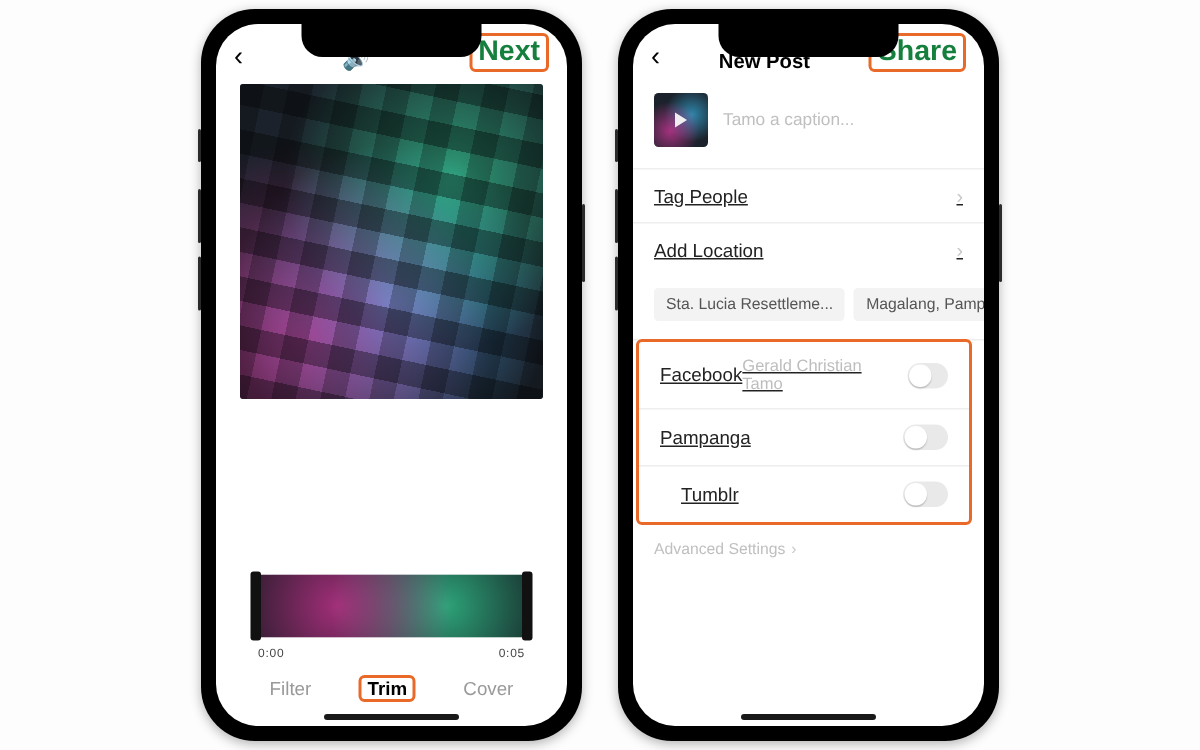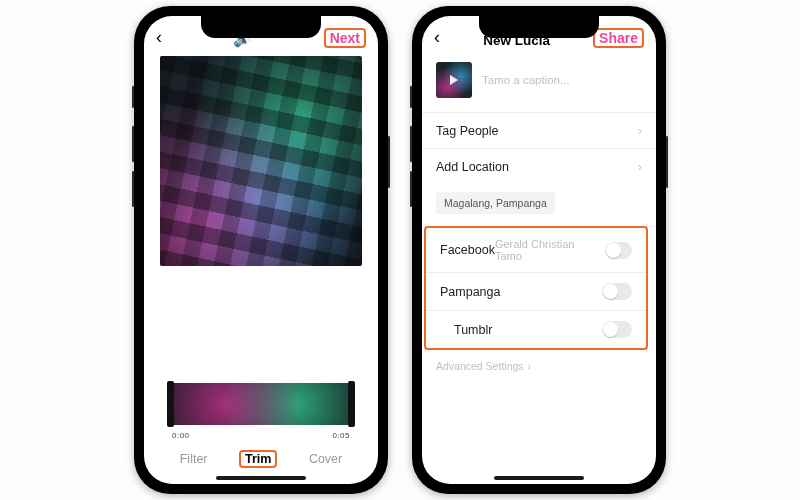--- a/index.html
+++ b/index.html
@@ -39,21 +39,21 @@
   .home-ind {
     position:absolute; bottom:4px; left:50%; transform:translateX(-50%);
     width:90px; height:4px; background:#000; border-radius:3px; opacity:.9;
   }
   .topbar {
     height: 36px; display:flex; align-items:flex-end; justify-content:space-between;
     padding: 0 12px 4px 12px; font-size:14px; font-weight:500;
   }
   .topbar .center { flex:1; text-align:center; }
   .chev { font-size:18px; font-weight:300; }
-  .link-accent { color:#ec4899; font-weight:600; font-size:14px; }
+  .link-accent { color:#15803d; font-weight:600; font-size:19px; }
   .hl { border:2px solid #e96a28; border-radius:4px; padding:0 4px; display:inline-block; }
 
   
   .kb-preview {
     margin: 4px 16px 0 16px; height:210px; border-radius:2px; overflow:hidden;
     position:relative;
     background:
       radial-gradient(circle at 20% 80%, rgba(255,60,180,.55), transparent 55%),
       radial-gradient(circle at 70% 30%, rgba(60,255,180,.55), transparent 55%),
       radial-gradient(circle at 50% 70%, rgba(80,180,255,.75), transparent 60%),
@@ -83,20 +83,21 @@
     display:flex; justify-content:space-around; align-items:center;
     padding:10px 20px 16px; font-size:12.5px; color:#999;
   }
   .tabs .active { color:#000; font-weight:600; }
 
   
   .row {
     display:flex; align-items:center; justify-content:space-between;
     padding:10px 14px; font-size:12.5px; color:#222;
     border-bottom:1px solid #eee;
+    text-decoration:underline;
   }
   .row .rchev { color:#c7c7cc; font-size:13px; }
   .caption-row { display:flex; gap:10px; align-items:center; padding:10px 14px 14px; border-bottom:1px solid #eee;}
   .thumb {
     width:36px; height:36px; border-radius:3px; position:relative; overflow:hidden;
     background:
       radial-gradient(circle at 30% 70%, rgba(255,60,180,.6), transparent 55%),
       radial-gradient(circle at 70% 40%, rgba(60,200,255,.6), transparent 55%),
       #1b222b;
   }
@@ -169,40 +170,41 @@
 <div class="phone">
   <div class="phone-btn btn-left1"></div>
     <div class="phone-btn btn-left2"></div>
     <div class="phone-btn btn-left3"></div>
     <div class="phone-btn btn-right"></div>
   <div class="screen">
     <div class="notch"></div>
 
     <div class="topbar">
       <span class="chev">‹</span>
-      <span class="center title">New Lucia</span>
+      <span class="center title">New Post</span>
       <span class="hl link-accent">Share</span>
     </div>
 
     <div class="caption-row">
       <div class="thumb"></div>
       <span class="caption-ph">Tamo a caption...</span>
     </div>
 
     <div class="row">
       <span>Tag People</span>
       <span class="rchev">›</span>
     </div>
 
     <div class="row" style="border-bottom:none">
       <span>Add Location</span>
       <span class="rchev">›</span>
     </div>
 
     <div class="chips">
+      <span class="chip">Sta. Lucia Resettleme...</span>
       <span class="chip">Magalang, Pampanga</span>
 
     </div>
 
     <div class="share-block">
       <div class="row">
         <span>Facebook</span>
         <span style="display:flex;align-items:center;gap:10px">
           <span class="sub">Gerald Christian Tamo</span>
           <span class="toggle"></span>

